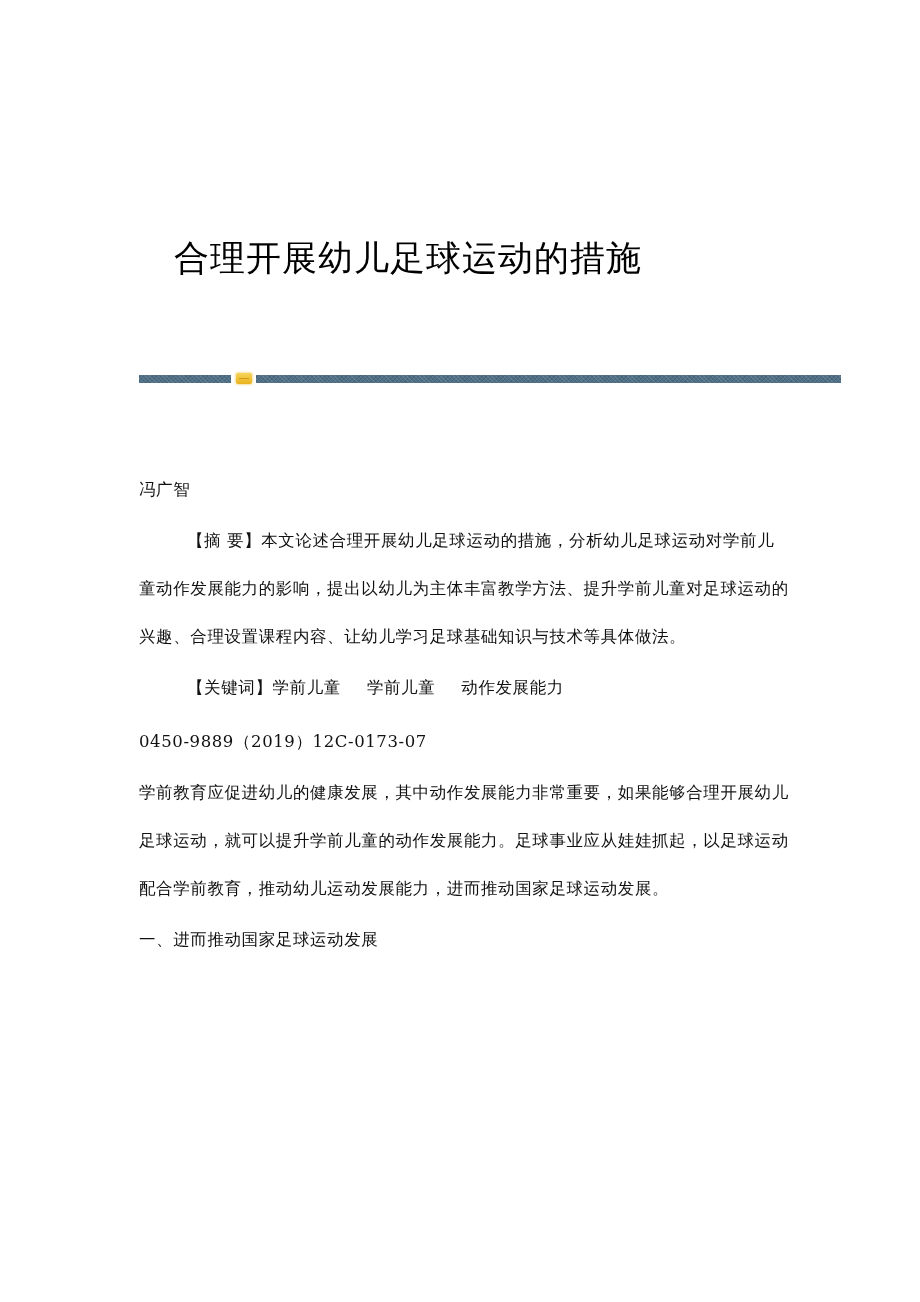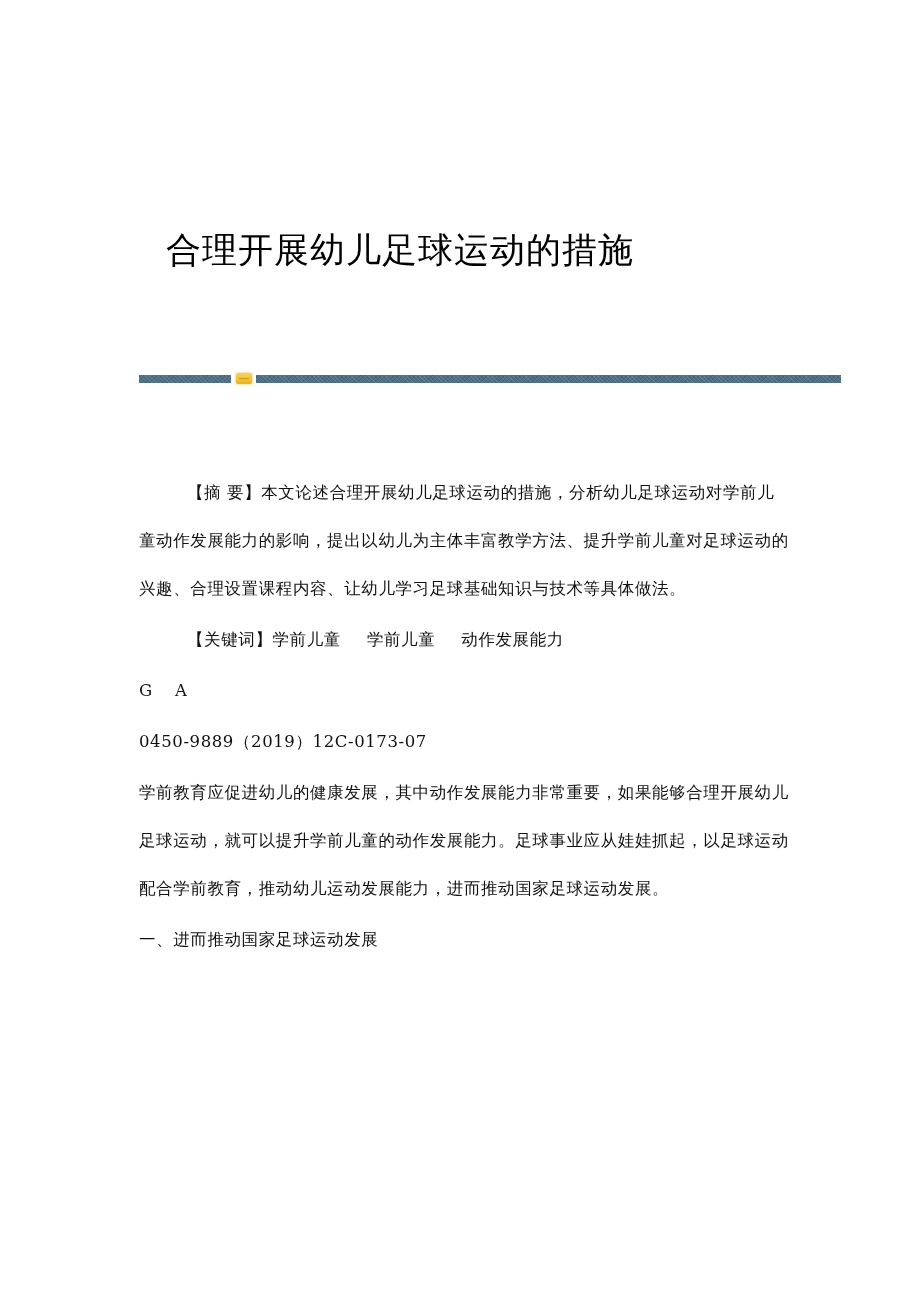--- a/index.html
+++ b/index.html
@@ -19,21 +19,21 @@
     position: absolute;
     top: 216px;
     left: 0;
     width: 784px;
     text-align: center;
     font-family: "DejaVu Sans", "Liberation Sans", sans-serif;
     font-size: 35px;
     letter-spacing: 1px;
     color: #000000;
     line-height: 52px;
-    margin: 8px;
+    margin: 16px;
     font-weight: normal;
   }
   .divider {
     position: absolute;
     top: 375px;
     left: 139px;
     width: 702px;
     height: 9px;
   }
   .divider .seg {
@@ -87,25 +87,25 @@
 
 <h1 class="title">合理开展幼儿足球运动的措施</h1>
 
 <div class="divider">
   <div class="seg left"></div>
   <div class="ornament"></div>
   <div class="seg right"></div>
 </div>
 
 <div class="content">
+  <p>冯广智</p>
   <div class="gap-sm"></div>
   <p><span class="abstract-label">【摘 要】</span><span>本文论述合理开展幼儿足球运动的措施，分析幼儿足球运动对学前儿童动作发展能力的影响，提出以幼儿为主体丰富教学方法、提升学前儿童对足球运动的兴趣、合理设置课程内容、让幼儿学习足球基础知识与技术等具体做法。</span></p>
   <div class="gap-sm"></div>
   <p><span class="kw-label">【关键词】</span><span class="kw">学前儿童</span><span class="kw">学前儿童</span><span>动作发展能力</span></p>
   <div class="gap-sm"></div>
-  <p class="clc"><span class="g">G</span><span>A</span></p>
   <div class="gap-sm"></div>
   <p>0450-9889（2019）12C-0173-07</p>
   <div class="gap-sm"></div>
   <p>学前教育应促进幼儿的健康发展，其中动作发展能力非常重要，如果能够合理开展幼儿足球运动，就可以提升学前儿童的动作发展能力。足球事业应从娃娃抓起，以足球运动配合学前教育，推动幼儿运动发展能力，进而推动国家足球运动发展。</p>
   <div class="gap-sm"></div>
   <p>一、进而推动国家足球运动发展</p>
 </div>
 
 </body></html>

